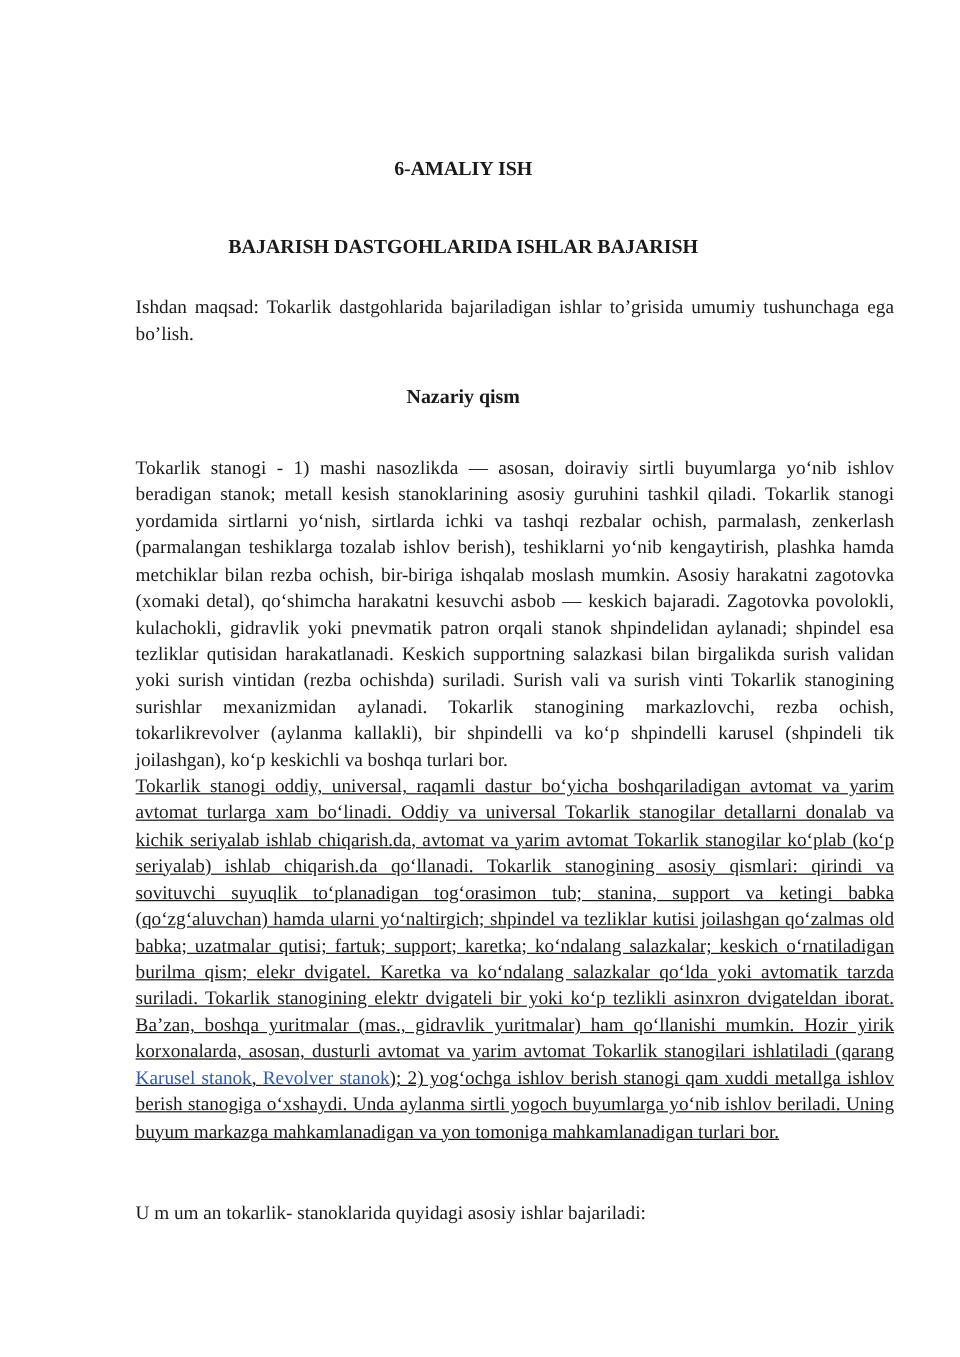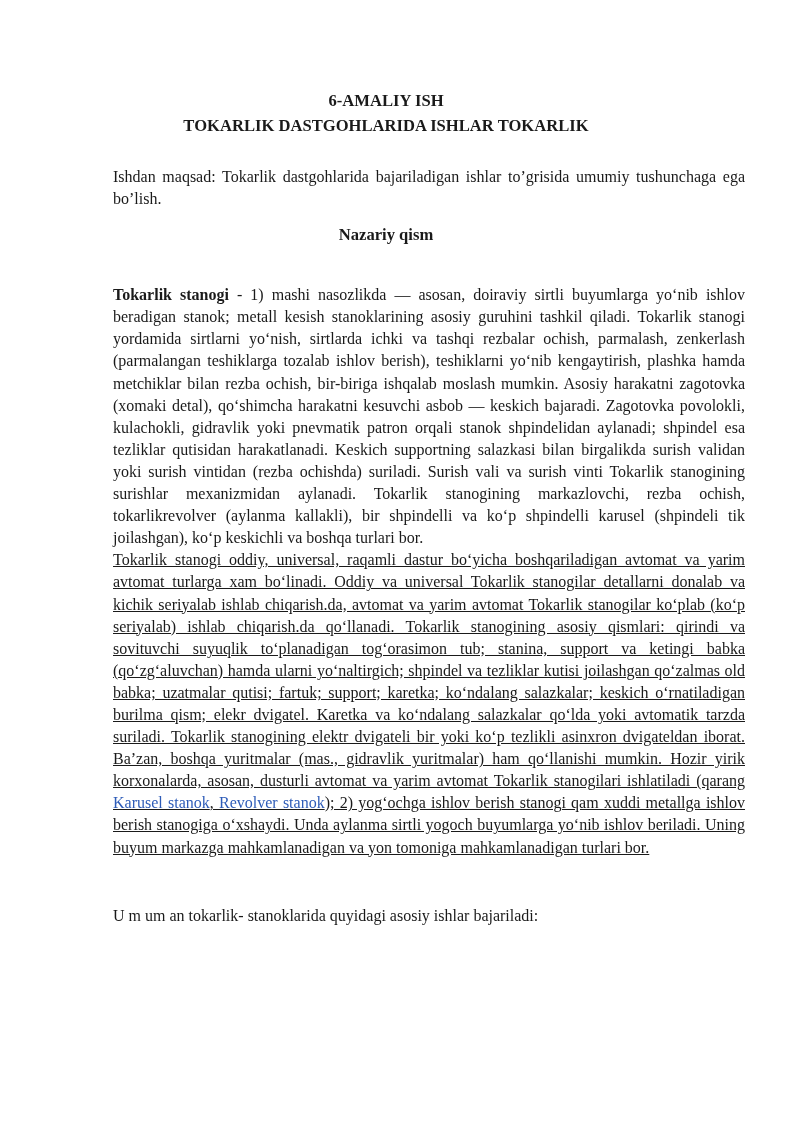--- a/index.html
+++ b/index.html
@@ -21,49 +21,50 @@
     padding:88px 55px 60px 113px;
     background:var(--page-bg);
   }
   .doc-title{
     font-weight:bold;
     font-size:16.6px;
     line-height:25px;
     text-align:center;
     padding-right:86px; 
     color:var(--text-color);
+    margin-top:40px;
   }
   .body-text{
     font-size:16px;
     line-height:22.1px;
     text-align:justify;
     text-justify:inter-word;
     hyphens:none;
     color:var(--text-color);
   }
   .intro{margin-top:28px;}
-  .section{margin-top:14px;line-height:22px;}
+  .section{margin-top:30px;line-height:22px;}
   .para1{margin-top:38px;}
   .para2{margin-top:0;text-decoration:underline;}
   .closing{margin-top:46px;text-align:left;}
-  .bold{font-weight:bold;margin-top:46px;}
+  .bold{font-weight:normal;margin-top:46px;}
   .link{
     color:var(--link-color);
     text-decoration:none;
     cursor:pointer;
   }
 </style>
 </head>
 <body>
 
 <div class="page">
 
   <div class="heading-block">
     <p class="doc-title">6-AMALIY ISH</p>
-    <p class="doc-title">TOKARLIK DASTGOHLARIDA ISHLAR TOKARLIK</p>
+    <p class="doc-title">BAJARISH DASTGOHLARIDA ISHLAR BAJARISH</p>
   </div>
 
   <p class="body-text intro">Ishdan maqsad: Tokarlik dastgohlarida bajariladigan ishlar to’grisida umumiy tushunchaga ega bo’lish.</p>
 
   <p class="doc-title section">Nazariy qism</p>
 
   <p class="body-text para1"><span class="bold">Tokarlik stanogi</span><span> - 1) mashi nasozlikda — asosan, doiraviy sirtli buyumlarga yo‘nib ishlov beradigan stanok; metall kesish stanoklarining asosiy guruhini tashkil qiladi. Tokarlik stanogi yordamida sirtlarni yo‘nish, sirtlarda ichki va tashqi rezbalar ochish, parmalash, zenkerlash (parmalangan teshiklarga tozalab ishlov berish), teshiklarni yo‘nib kengaytirish, plashka hamda metchiklar bilan rezba ochish, bir-biriga ishqalab moslash mumkin. Asosiy harakatni zagotovka (xomaki detal), qo‘shimcha harakatni kesuvchi asbob — keskich bajaradi. Zagotovka povolokli, kulachokli, gidravlik yoki pnevmatik patron orqali stanok shpindelidan aylanadi; shpindel esa tezliklar qutisidan harakatlanadi. Keskich supportning salazkasi bilan birgalikda surish validan yoki surish vintidan (rezba ochishda) suriladi. Surish vali va surish vinti Tokarlik stanogining surishlar mexanizmidan aylanadi. Tokarlik stanogining markazlovchi, rezba ochish, tokarlikrevolver (aylanma kallakli), bir shpindelli va ko‘p shpindelli karusel (shpindeli tik joilashgan), ko‘p keskichli va boshqa turlari bor.</span></p>
 
   <p class="body-text para2"><span>Tokarlik stanogi oddiy, universal, raqamli dastur bo‘yicha boshqariladigan avtomat va yarim avtomat turlarga xam bo‘linadi. Oddiy va universal Tokarlik stanogilar detallarni donalab va kichik seriyalab ishlab chiqarish.da, avtomat va yarim avtomat Tokarlik stanogilar ko‘plab (ko‘p seriyalab) ishlab chiqarish.da qo‘llanadi. Tokarlik stanogining asosiy qismlari: qirindi va sovituvchi suyuqlik to‘planadigan tog‘orasimon tub; stanina, support va ketingi babka (qo‘zg‘aluvchan) hamda ularni yo‘naltirgich; shpindel va tezliklar kutisi joilashgan qo‘zalmas old babka; uzatmalar qutisi; fartuk; support; karetka; ko‘ndalang salazkalar; keskich o‘rnatiladigan burilma qism; elekr dvigatel. Karetka va ko‘ndalang salazkalar qo‘lda yoki avtomatik tarzda suriladi. Tokarlik stanogining elektr dvigateli bir yoki ko‘p tezlikli asinxron dvigateldan iborat. Ba’zan, boshqa yuritmalar (mas., gidravlik yuritmalar) ham qo‘llanishi mumkin. Hozir yirik korxonalarda, asosan, dusturli avtomat va yarim avtomat Tokarlik stanogilari ishlatiladi (qarang </span><a class="link">Karusel stanok</a><span>, </span><a class="link">Revolver stanok</a><span>); 2) yog‘ochga ishlov berish stanogi qam xuddi metallga ishlov berish stanogiga o‘xshaydi. Unda aylanma sirtli yogoch buyumlarga yo‘nib ishlov beriladi. Uning buyum markazga mahkamlanadigan va yon tomoniga mahkamlanadigan turlari bor.</span></p>
 

